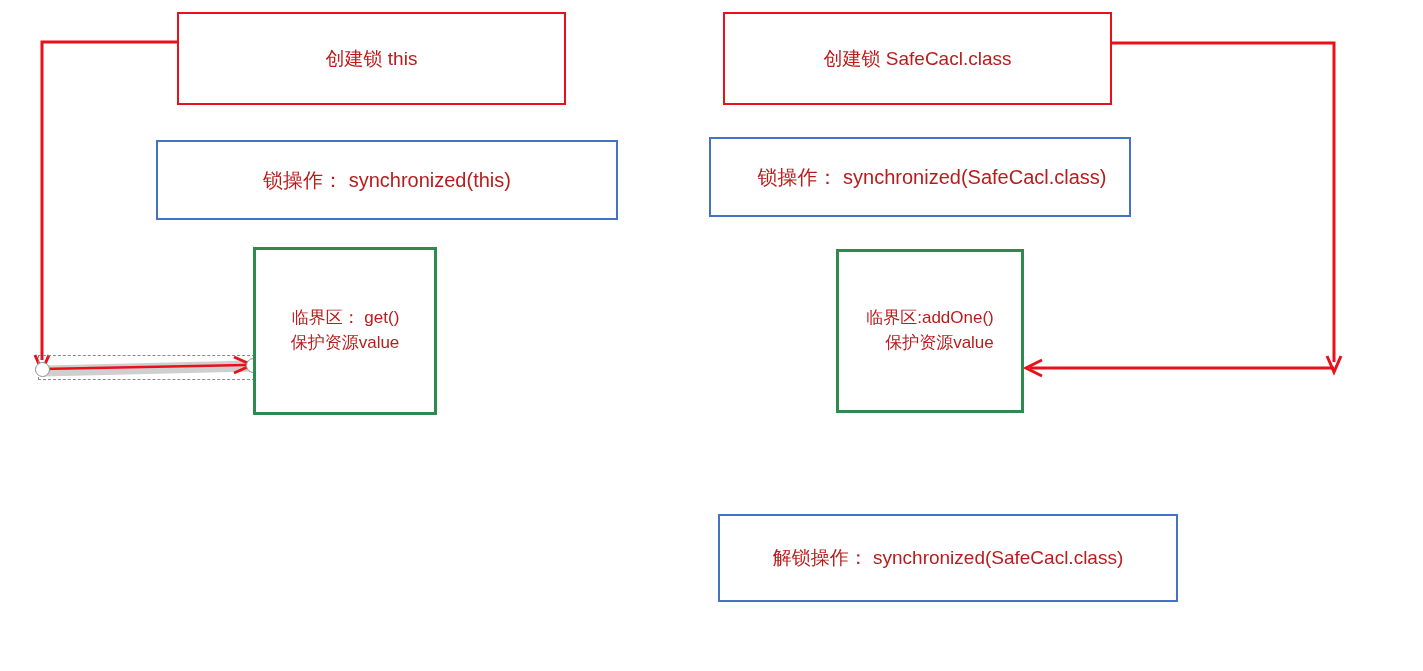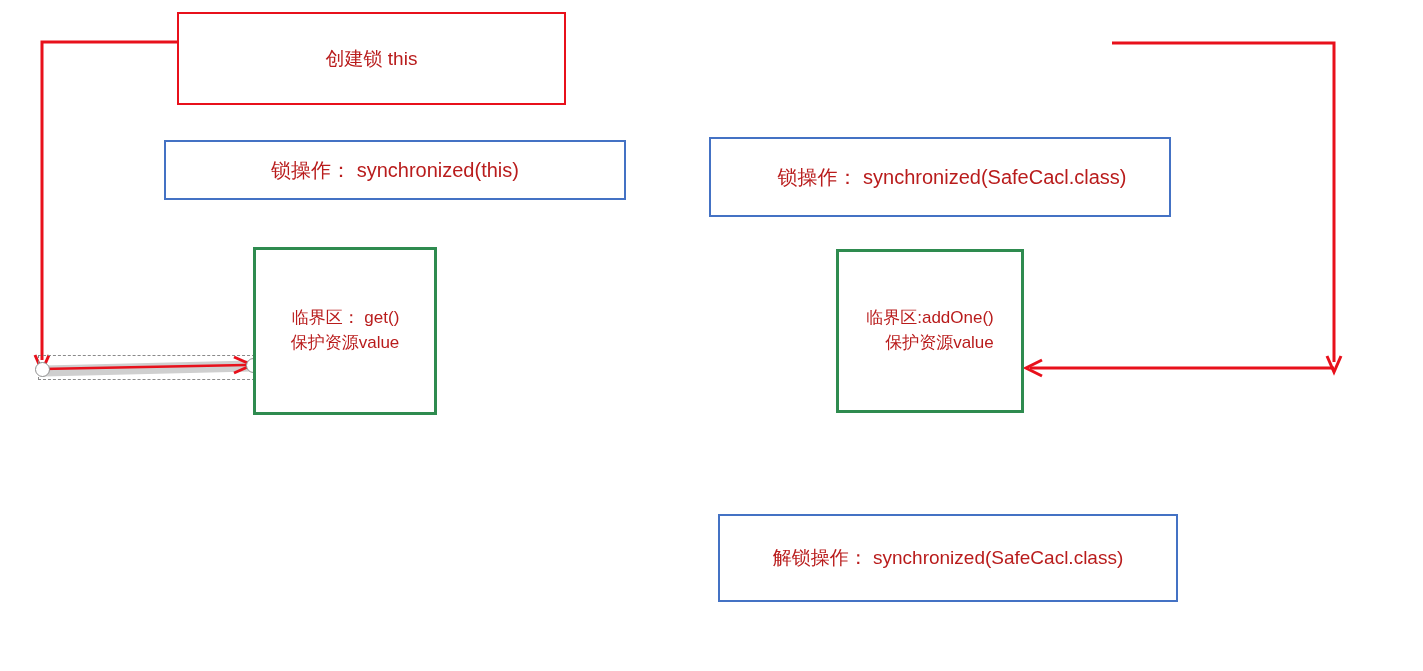--- a/index.html
+++ b/index.html
@@ -100,34 +100,37 @@
   </svg>
 
   <div class="selection-box" style="left:38px; top:355px; width:222px; height:25px;"></div>
   <div class="handle" style="left:35px; top:362px;"></div>
   <div class="handle" style="left:246px; top:358px;"></div>
 
   <div class="node red lock-create" style="left:177px; top:12px; width:389px; height:93px;">
     <span class="node-label">创建锁 this</span>
   </div>
 
-  <div class="node blue lock-op" style="left:164px; top:140px; width:462px; height:60px;">
+  <div class="node blue lock-op" style="left:156px; top:140px; width:462px; height:80px;">
     <span class="node-label">锁操作： synchronized(this)</span>
   </div>
 
   <div class="node green critical" style="left:253px; top:247px; width:184px; height:168px;">
     <span>
       <span class="node-label">临界区： get()</span>
       <span class="node-label">保护资源value</span>
     </span>
   </div>
 
 
+  <div class="node red lock-create" style="left:723px; top:12px; width:389px; height:93px;">
+    <span class="node-label">创建锁 SafeCacl.class</span>
+  </div>
 
-  <div class="node blue lock-op" style="left:709px; top:137px; width:462px; height:80px;padding-left:24px;">
+  <div class="node blue lock-op" style="left:709px; top:137px; width:422px; height:80px;padding-left:24px;">
     <span class="node-label">锁操作： synchronized(SafeCacl.class)</span>
   </div>
 
   <div class="node green critical" style="left:836px; top:249px; width:188px; height:164px;">
     <span>
       <span class="node-label">临界区:addOne()</span>
       <span class="node-label">保护资源value</span>
     </span>
   </div>
 

